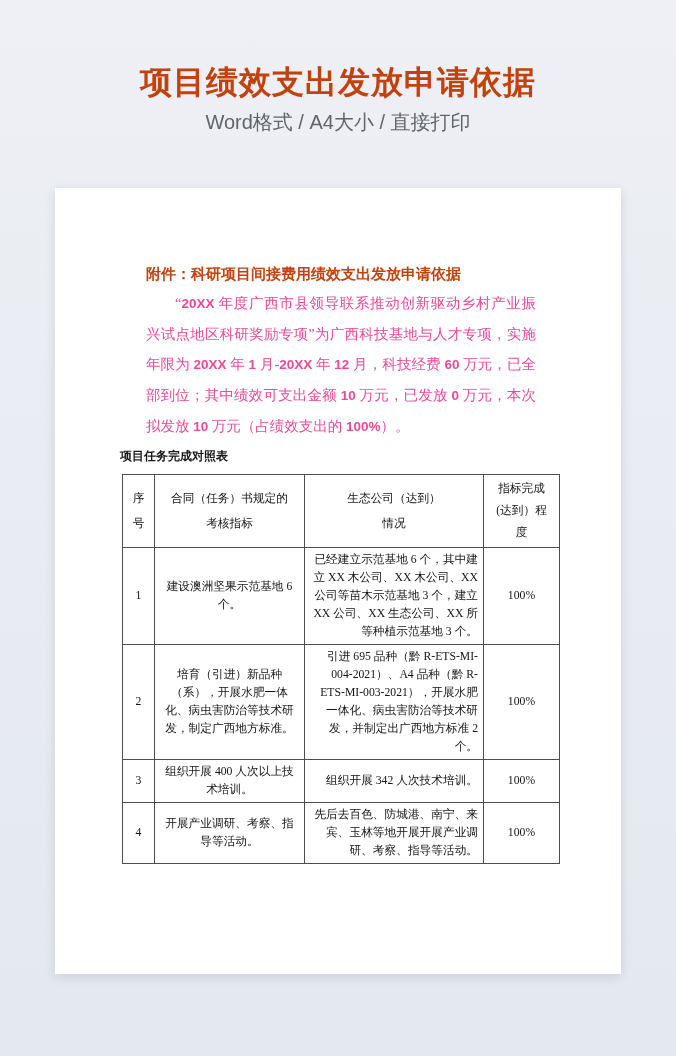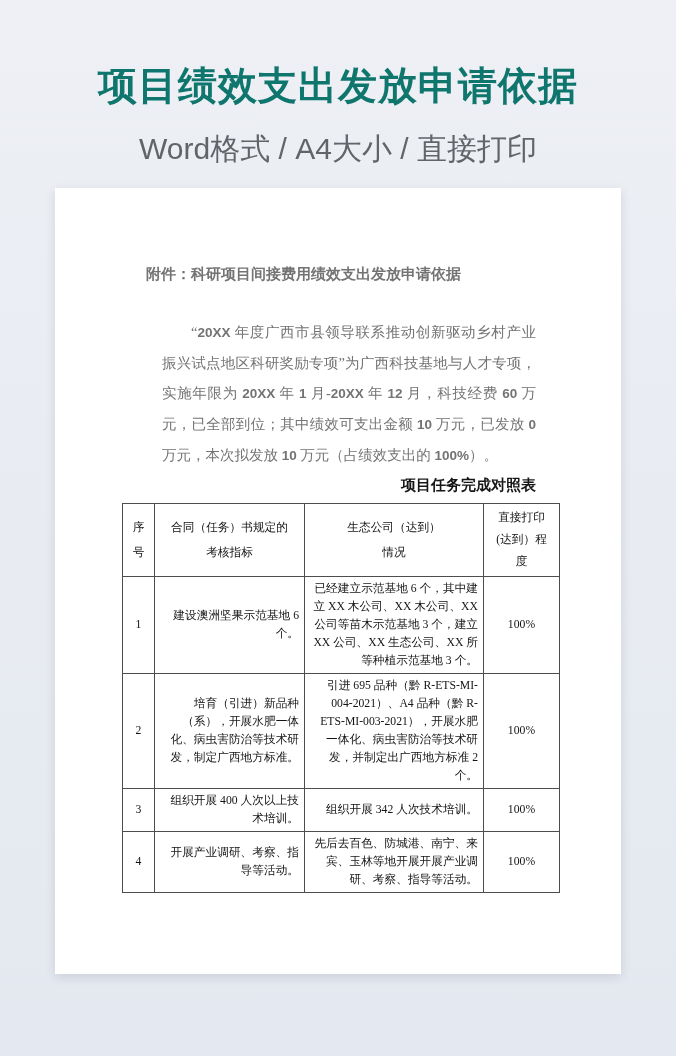--- a/index.html
+++ b/index.html
@@ -8,72 +8,71 @@
     background: linear-gradient(180deg, #eef0f5 0%, #e9ecf2 40%, #e4e8f0 100%);
     font-family: "Liberation Serif", serif;
     position: relative;
   }
 
   
   .hero { text-align: center; padding-top: 66px; }
   .hero-title {
     font-family: "Liberation Sans", sans-serif;
     font-weight: 700;
-    font-size: 39px;
+    font-size: 32px;
     line-height: 1.05;
-    color: #0f766e;
+    color: #c2410c;
     letter-spacing: 1px;
   }
   .hero-subtitle {
     font-family: "Liberation Sans", sans-serif;
     font-weight: 400;
-    font-size: 30px;
+    font-size: 20px;
     line-height: 1.2;
     color: #616469;
-    margin-top: 24px;
+    margin-top: 10px;
   }
 
   
   .paper {
     position: absolute;
     left: 55px; top: 188px;
     width: 566px; height: 786px;
     background: #ffffff;
     box-shadow: 0 3px 10px rgba(50, 60, 80, 0.14);
     padding: 76px 85px 0 91px;
     color: #161616;
   }
 
   .doc-heading {
     font-size: 15px;
     font-weight: 700;
     line-height: 20px;
-    color: #737373;
-    margin-bottom: 33px;
+    color: #c2410c;
+    margin-bottom: 4px;
   }
   .doc-para {
     font-size: 14.5px;
     line-height: 30px;
     text-align: justify;
     text-indent: 2em;
-    color: #737373;
+    color: #ec4899;
     margin-bottom: 4px;
-    margin-left: 16px;
   }
   .doc-para .latin {
     font-family: "Liberation Sans", sans-serif;
     font-weight: 700;
     font-size: 13.5px;
   }
 
   .table-title {
-    font-size: 15px;
+    font-size: 12px;
     font-weight: 700;
     line-height: 20px;
-    text-align: right;
+    text-align: left;
     margin-top: 4px;
     margin-bottom: 8px;
     margin-left: -26px; 
   }
 
   .doc-table {
     border-collapse: collapse;
     table-layout: fixed;
     width: 437px;
     margin-left: -24px;
@@ -92,21 +91,21 @@
     text-align: center;
     white-space: pre-line;
     line-height: 25px;
   }
   .doc-table th.h-degree { white-space: normal; line-height: 22px; padding: 3px 8px; }
   .doc-table tbody tr:nth-child(1) { height: 90px; }
   .doc-table tbody tr:nth-child(2) { height: 94px; }
   .doc-table tbody tr:nth-child(3) { height: 40px; }
   .doc-table tbody tr:nth-child(4) { height: 61px; }
   .c-no     { text-align: center; }
-  .c-target { text-align: right; }
+  .c-target { text-align: center; }
   .c-actual { text-align: right; }
   .c-degree { text-align: center; }
 </style>
 </head>
 <body>
 
 <div class="hero">
   <h1 class="hero-title">项目绩效支出发放申请依据</h1>
   <div class="hero-subtitle">Word格式 / A4大小 / 直接打印</div>
 </div>
@@ -124,21 +123,21 @@
       <col style="width:179px">
       <col style="width:76px">
     </colgroup>
     <thead id="table-head">
         <tr>
           <th class="h-no">序号</th>
           <th class="h-target">合同（任务）书规定的
 考核指标</th>
           <th class="h-actual">生态公司（达到）
 情况</th>
-          <th class="h-degree">直接打印(达到）程度</th>
+          <th class="h-degree">指标完成(达到）程度</th>
         </tr>
       </thead>
     <tbody id="table-body">
         <tr>
           <td class="c-no">1</td>
           <td class="c-target">建设澳洲坚果示范基地 6 个。</td>
           <td class="c-actual">已经建立示范基地 6 个，其中建立 XX 木公司、XX 木公司、XX 公司等苗木示范基地 3 个，建立 XX 公司、XX 生态公司、XX 所等种植示范基地 3 个。</td>
           <td class="c-degree">100%</td>
         </tr>
         <tr>

